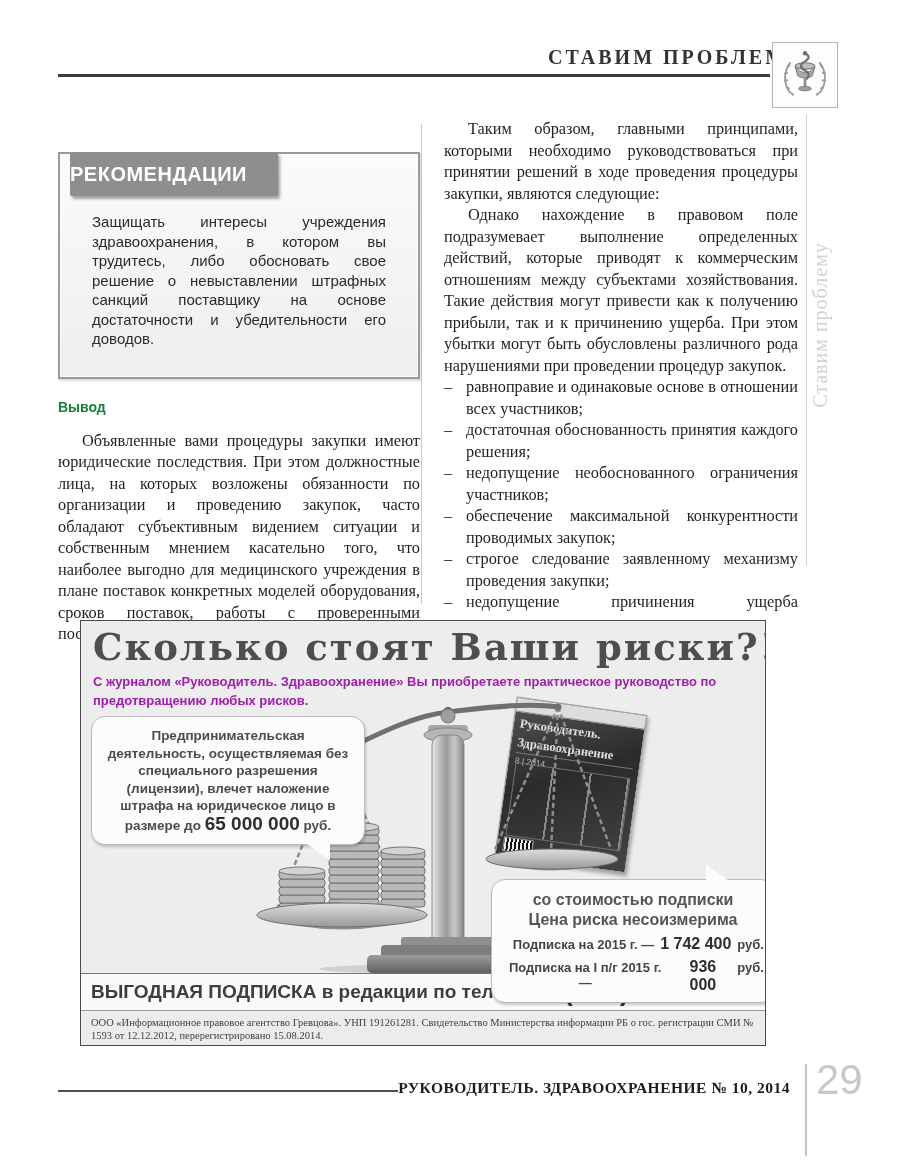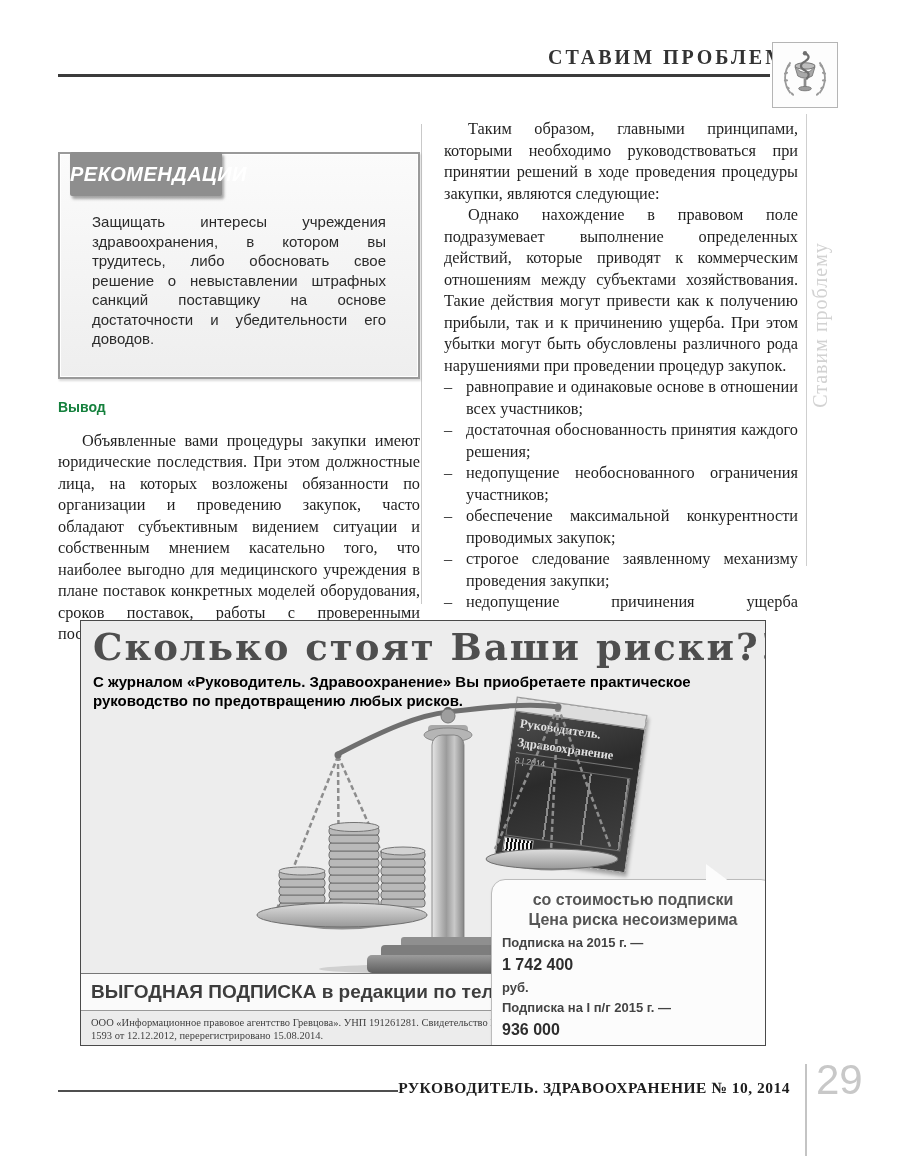--- a/index.html
+++ b/index.html
@@ -21,44 +21,44 @@
     text-align:center;font-family:"Liberation Serif",serif;font-size:20px;color:#d2d2d2;letter-spacing:1px;}
 
   
   .col-left{position:absolute;left:58px;top:118px;width:362px;}
   .col-right{position:absolute;left:444px;top:118px;width:354px;}
   .body-text{margin:0;font-size:16.3px;line-height:21.5px;text-align:justify;color:#1f1f1f;}
   .indent{text-indent:24px;}
 
   
   .reco-wrap{position:relative;margin-top:34px;}
-  .reco-tab{position:absolute;left:12px;top:0;width:152px;height:44px;background:#8e8e8e;color:#fff;
+  .reco-tab{position:absolute;left:12px;top:0;width:208px;height:44px;background:#8e8e8e;color:#fff;
     font-family:"Liberation Sans",sans-serif;font-weight:bold;font-size:20px;line-height:44px;
-    text-align:left;letter-spacing:.5px;border-radius:2px;box-shadow:2px 3px 3px rgba(0,0,0,.35);z-index:2;font-style:italic;}
+    text-align:left;letter-spacing:.5px;border-radius:2px;box-shadow:2px 3px 3px rgba(0,0,0,.35);z-index:2;}
   .reco-box{margin-top:19px;border:2px solid #9a9a9a;background:linear-gradient(180deg,#fbfbfb,#eeeeee);
     padding:42px 16px 12px 16px;box-shadow:inset 0 0 0 1px #fff,1px 2px 2px rgba(0,0,0,.15);}
   .reco-text{margin:16px;font-family:"Liberation Sans",sans-serif;font-size:15px;line-height:19.5px;
     color:#2b2b2b;text-align:justify;}
 
   .conclusion-heading{margin:20px 0 10px 0;font-family:"Liberation Sans",sans-serif;font-size:14px;color:#15803d;}
   .conclusion-body{margin-top:15px;}
 
   
   .principles{list-style:none;margin:0;padding:0;}
   .principles li{display:flex;gap:10px;font-size:16.3px;line-height:21.5px;}
   .principles .dash{flex:0 0 12px;}
   .principles .txt{flex:1;text-align:justify;}
 
   
   .advert{position:absolute;left:80px;top:620px;width:684px;height:424px;border:1px solid #4a4a4a;
     background:#ededed;overflow:hidden;}
   .ad-headline{margin:4px 12px 0;font-family:"DejaVu Serif",serif;font-weight:bold;font-size:37px;
     letter-spacing:2px;color:#4e4e4e;white-space:nowrap;}
   .ad-subtitle{margin:3px 12px 0;width:640px;font-family:"Liberation Sans",sans-serif;font-weight:bold;
-    font-size:15px;line-height:19px;color:#000000;}
+    font-size:13px;line-height:19px;color:#a21caf;}
   .ad-visual{position:absolute;left:0;top:78px;width:684px;height:274px;}
   .scale-svg{position:absolute;left:0;top:0;z-index:2;}
 
   .journal{position:absolute;left:424px;top:6px;width:130px;height:158px;transform:rotate(8deg);
     background:linear-gradient(155deg,#555 0%,#2b2b2b 45%,#444 100%);border:1px solid #9a9a9a;
     box-shadow:2px 3px 4px rgba(0,0,0,.3);z-index:1;overflow:hidden;}
   .journal-band{height:13px;background:#ddd;border-bottom:1px solid #888;}
   .journal-title{margin:5px 6px 0;font-family:"Liberation Serif",serif;font-weight:bold;font-size:12.5px;
     line-height:13.5px;color:#e0e0e0;}
   .journal-issue{margin:3px 6px 0;font-family:"Liberation Sans",sans-serif;font-size:8.5px;color:#bbb;
@@ -73,21 +73,21 @@
     box-shadow:1px 2px 3px rgba(0,0,0,.2);}
   .bubble-left{left:10px;top:17px;width:248px;padding:10px 12px;text-align:center;
     font-size:13.5px;line-height:17.5px;}
   .bubble-left::after{content:"";position:absolute;bottom:-16px;right:34px;width:0;height:0;
     border-left:26px solid transparent;border-top:18px solid #fcfcfc;}
   .amount{font-size:19px;color:#2e2e2e;}
   .bubble-right{left:410px;top:180px;width:262px;padding:10px 10px 8px;text-align:center;}
   .bubble-right::before{content:"";position:absolute;top:-16px;right:44px;width:0;height:0;
     border-right:24px solid transparent;border-bottom:18px solid #fcfcfc;}
   .br-title{font-size:16px;line-height:20px;color:#555;}
-  .price-row{display:flex;align-items:baseline;justify-content:flex-end;gap:6px;margin-top:5px;color:#444;flex-direction:column;}
+  .price-row{display:flex;align-items:baseline;justify-content:flex-end;gap:6px;margin-top:5px;color:#444;}
   .price-label{font-size:13px;}
   .price-amount{font-size:16px;color:#2e2e2e;}
   .price-cur{font-size:13px;}
 
   .ad-phone-strip{position:absolute;left:0;top:352px;width:100%;height:38px;background:#fafafa;
     border-top:1px solid #777;border-bottom:1px solid #999;display:flex;align-items:center;
     padding:0 10px;gap:10px;box-sizing:border-box;font-family:"Liberation Sans",sans-serif;font-weight:bold;}
   .strip-text{font-size:19px;color:#3d3d3d;white-space:nowrap;}
   .strip-phone{font-size:26px;letter-spacing:1px;color:#2f2f2f;white-space:nowrap;}
   .ad-fineprint{position:absolute;left:0;right:0;top:391px;bottom:0;padding:4px 10px;
@@ -266,20 +266,25 @@
           <ellipse cx="322" cy="152" rx="22" ry="4" fill="#d2d2d2"></ellipse>
           <rect x="222" y="204" width="42" height="8" rx="3"></rect>
         </g>
 
         <path d="M176,217 Q261,244 346,217 Q261,228 176,217 Z" fill="#8f8f8f"></path>
         <ellipse cx="261" cy="216" rx="85" ry="12" fill="url(#panG)" stroke="#6e6e6e" stroke-width="1"></ellipse>
         <path d="M405,161 Q471,182 537,161 Q471,170 405,161 Z" fill="#8f8f8f"></path>
         <ellipse cx="471" cy="160" rx="66" ry="10" fill="url(#panG)" stroke="#6e6e6e" stroke-width="1"></ellipse>
       </svg>
 
+      <div class="bubble bubble-left">
+        <span>Предпринимательская деятельность, осуществляемая без специального разрешения (лицензии), влечет наложение штрафа на юридическое лицо в размере до</span>
+        <b class="amount">65 000 000</b>
+        <span>руб.</span>
+      </div>
 
       <div class="bubble bubble-right">
         <div class="br-title">со стоимостью подписки</div>
         <div class="br-title">Цена риска несоизмерима</div>
         <div class="price-row">
           <span class="price-label">Подписка на 2015 г. —</span>
           <b class="price-amount">1 742 400</b>
           <span class="price-cur">руб.</span>
         </div>
         <div class="price-row">

